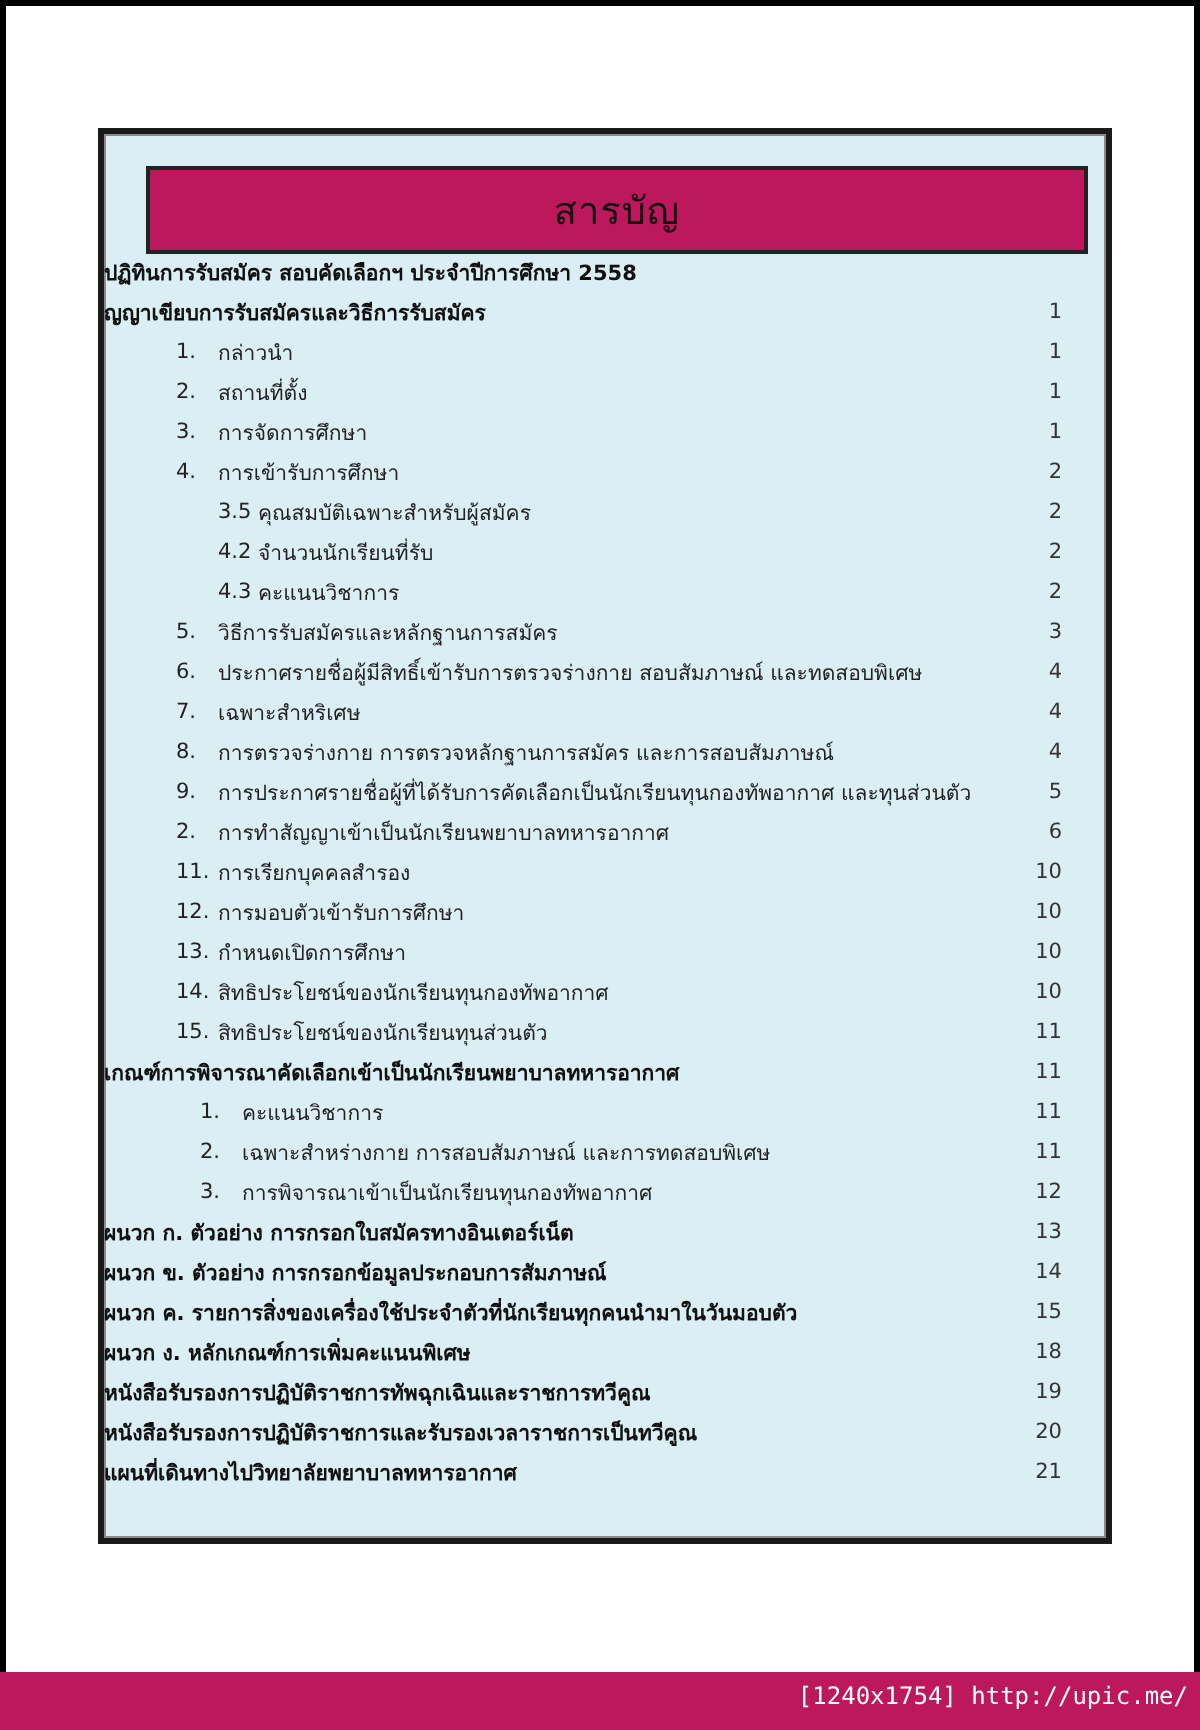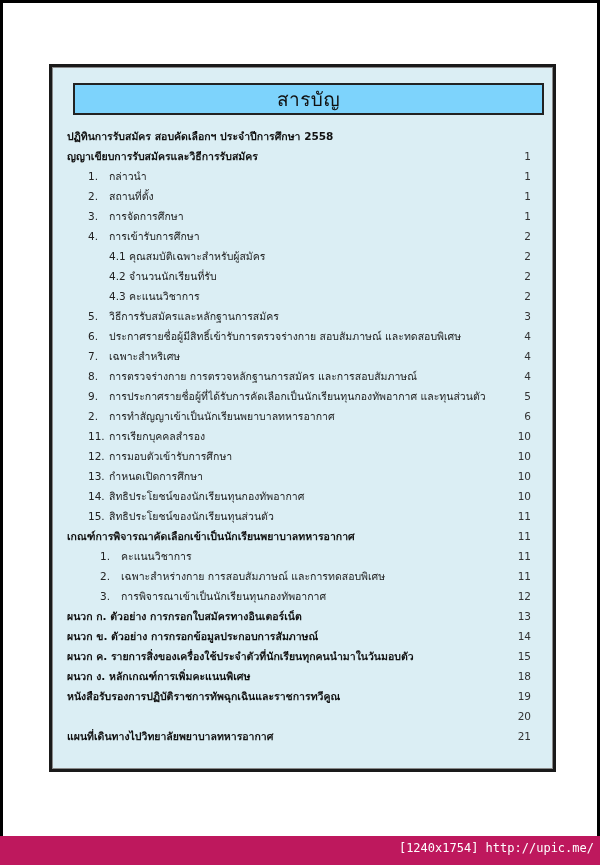--- a/index.html
+++ b/index.html
@@ -9,39 +9,39 @@
     position: absolute; left: 3px; top: 3px; width: 594px; height: 833px;
     background: #ffffff;
   }
   .toc-box {
     position: absolute; left: 46px; top: 61px; width: 507px; height: 708px;
     background: #dbeef4;
     border: 3px solid #1a1a1a;
     box-shadow: inset 0 0 0 1px #8a8a8a;
   }
   .title-bar {
-    position: absolute; left: 21px; top: 16px; width: 471px; height: 32px;
-    background: #7dd3fc;
+    position: absolute; left: 21px; top: 16px; width: 471px; height: 44px;
+    background: #be185d;
     border: 2px solid #222;
     display: flex; align-items: center; justify-content: center;
   }
   .title-text { font-size: 19px; color: #111; font-weight: normal; letter-spacing: 0.5px; }
   .toc-list { position: absolute; left: 0; top: 59px; width: 501px; }
   .row {
     position: relative; height: 20px; display: flex; align-items: center;
     font-size: 10.5px; color: #222; white-space: nowrap;
   }
   .row.section { font-weight: bold; color: #111; }
   .row .num { display: inline-block; }
   .row .lbl { display: inline-block; }
   .row .pg {
     position: absolute; right: 22px; top: 0; height: 20px; line-height: 20px;
     font-weight: normal; color: #333; text-align: right; min-width: 16px;
   }
-  .lvl0 { padding-left: 15px; }
+  .lvl0 { }
   .lvl1 { padding-left: 36px; }
   .lvl1 .num { width: 21px; }
   .lvl2 { padding-left: 57px; }
   .lvl2 .num { width: 20px; }
   .crit { padding-left: 48px; }
   .crit .num { width: 21px; }
   .footer-bar {
     position: absolute; left: 0; top: 836px; width: 600px; height: 29px; background: #be185d;
   }
   .watermark {
@@ -80,21 +80,21 @@
           <span class="num">3.</span>
           <span class="lbl">การจัดการศึกษา</span>
           <span class="pg">1</span>
         </div>
         <div class="row lvl1">
           <span class="num">4.</span>
           <span class="lbl">การเข้ารับการศึกษา</span>
           <span class="pg">2</span>
         </div>
         <div class="row lvl2">
-          <span class="num">4.1</span>
+          <span class="num">3.5</span>
           <span class="lbl">คุณสมบัติเฉพาะสำหรับผู้สมัคร</span>
           <span class="pg">2</span>
         </div>
         <div class="row lvl2">
           <span class="num">4.2</span>
           <span class="lbl">จำนวนนักเรียนที่รับ</span>
           <span class="pg">2</span>
         </div>
         <div class="row lvl2">
           <span class="num">4.3</span>
@@ -189,20 +189,21 @@
         </div>
         <div class="row lvl0 section">
           <span class="lbl">ผนวก ง. หลักเกณฑ์การเพิ่มคะแนนพิเศษ</span>
           <span class="pg">18</span>
         </div>
         <div class="row lvl0 section">
           <span class="lbl">หนังสือรับรองการปฏิบัติราชการทัพฉุกเฉินและราชการทวีคูณ</span>
           <span class="pg">19</span>
         </div>
         <div class="row lvl0 section">
+          <span class="lbl">หนังสือรับรองการปฏิบัติราชการและรับรองเวลาราชการเป็นทวีคูณ</span>
           <span class="pg">20</span>
         </div>
         <div class="row lvl0 section">
           <span class="lbl">แผนที่เดินทางไปวิทยาลัยพยาบาลทหารอากาศ</span>
           <span class="pg">21</span>
         </div>
       </div>
   </div>
 </div>
 

